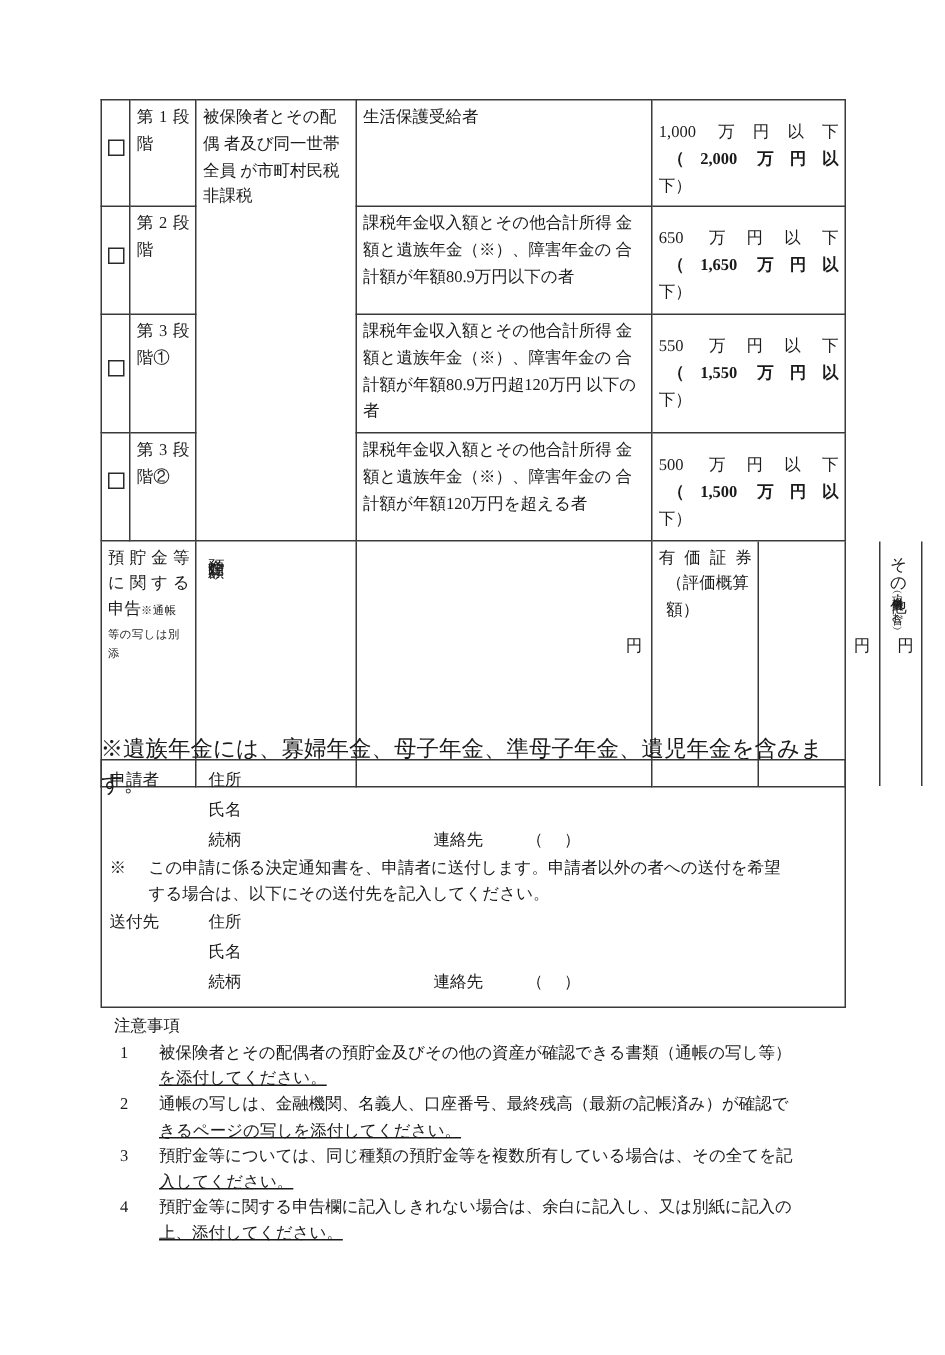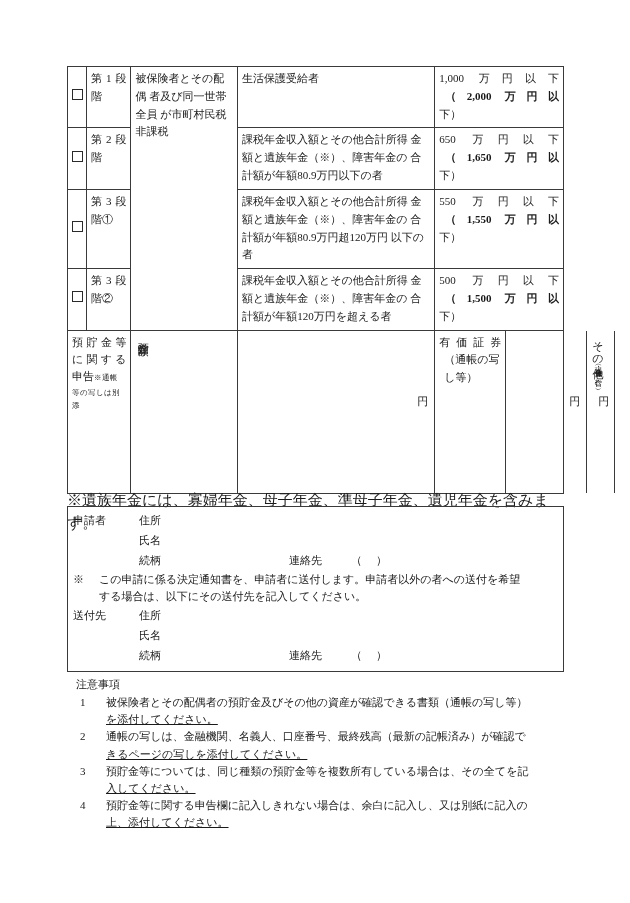--- a/index.html
+++ b/index.html
@@ -76,20 +76,21 @@
   .cell-cond { line-height: 1.62; }
   .cell-desc { line-height: 1.62; }
 
   .cell-limit {
     line-height: 1.62;
   }
   .limit-line-1 {
     display: block;
     text-align: justify;
     text-align-last: justify;
+    margin-top: 10px;
   }
   .limit-line-2 {
     display: block;
     padding-left: 6px;
     text-align: justify;
     text-align-last: justify;
     font-weight: bold;
   }
   .limit-line-3 { display: block; }
 
@@ -356,21 +357,21 @@
         <td class="cell-yen" style="width:84px">
           <span class="yen-mark">円</span>
         </td>
         <td style="padding:0">
           <table style="width:100%;border-collapse:collapse;table-layout:fixed">
             <tbody>
                 <tr>
               <td style="width:62px;border:none;border-right:1px solid #3a3a3a;vertical-align:top;padding:3px 4px 4px 4px;font-size:11px;line-height:1.62">
                 <span class="secured-title">
                   <span class="t1">有価証券</span>
-                  <span class="t2">（通帳の写し等）</span>
+                  <span class="t2">（評価概算額）</span>
                 </span>
               </td>
               <td class="cell-yen" style="width:72px;border:none;border-right:1px solid #3a3a3a">
                 <span class="yen-mark">円</span>
               </td>
               <td style="width:21px;border:none;border-right:1px solid #3a3a3a;vertical-align:top;padding:3px 3px 4px 3px">
                 <span class="vert-label"><span>その他</span><span class="small-paren">（現金・負債を含む）</span></span>
               </td>
               <td class="cell-yen" style="border:none">
                 <span class="yen-mark">円</span>

